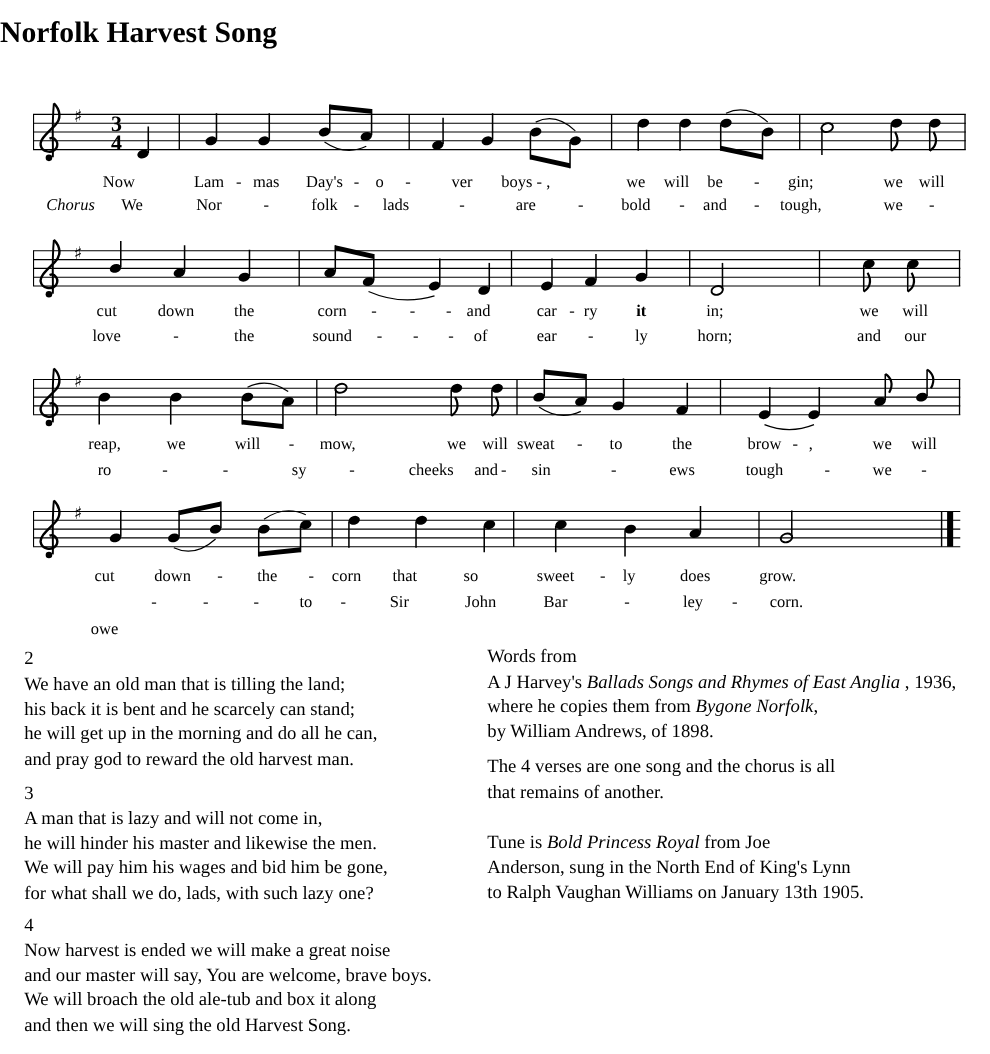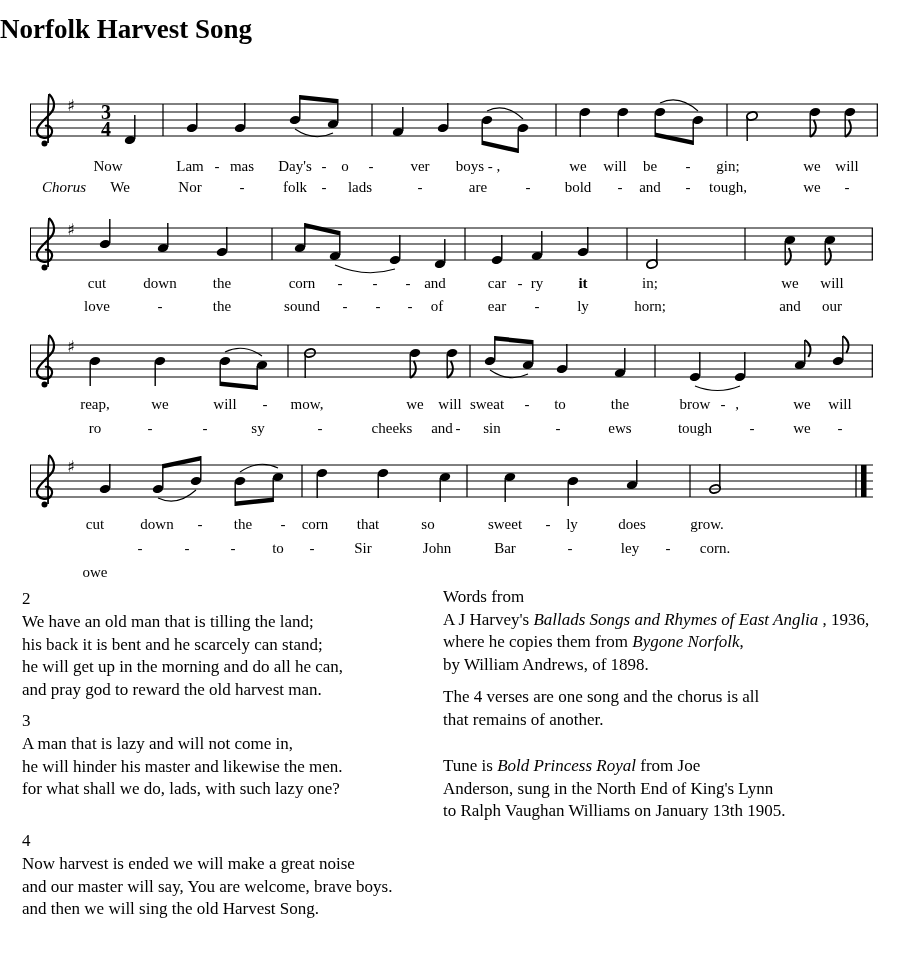--- a/index.html
+++ b/index.html
@@ -308,21 +308,21 @@
     <span class="syl" style="left: 560px; top: 312px;">to</span>
     <span class="syl" style="left: 620px; top: 312px;">the</span>
     <span class="syl" style="left: 695px; top: 312px;">brow</span>
     <span class="syl" style="left: 723px; top: 312px;">-</span>
     <span class="syl" style="left: 737px; top: 312px;">,</span>
     <span class="syl" style="left: 802px; top: 312px;">we</span>
     <span class="syl" style="left: 840px; top: 312px;">will</span>
     <span class="syl" style="left: 95px; top: 336px;">ro</span>
     <span class="syl" style="left: 150px; top: 336px;">-</span>
     <span class="syl" style="left: 205px; top: 336px;">-</span>
-    <span class="syl" style="left: 258px; top: 336px;">sy</span>
+    <span class="syl" style="left: 272px; top: 336px;">sy</span>
     <span class="syl" style="left: 320px; top: 336px;">-</span>
     <span class="syl" style="left: 392px; top: 336px;">cheeks</span>
     <span class="syl" style="left: 442px; top: 336px;">and</span>
     <span class="syl" style="left: 458px; top: 336px;">-</span>
     <span class="syl" style="left: 492px; top: 336px;">sin</span>
     <span class="syl" style="left: 558px; top: 336px;">-</span>
     <span class="syl" style="left: 620px; top: 336px;">ews</span>
     <span class="syl" style="left: 695px; top: 336px;">tough</span>
     <span class="syl" style="left: 752px; top: 336px;">-</span>
     <span class="syl" style="left: 802px; top: 336px;">we</span>
@@ -359,26 +359,28 @@
       <div>2</div>
       <div>We have an old man that is tilling the land;</div>
       <div>his back it is bent and he scarcely can stand;</div>
       <div>he will get up in the morning and do all he can,</div>
       <div>and pray god to reward the old harvest man.</div>
     </div>
     <div class="verse" style="top: 710px;">
       <div>3</div>
       <div>A man that is lazy and will not come in,</div>
       <div>he will hinder his master and likewise the men.</div>
+      <div>We will pay him his wages and bid him be gone,</div>
       <div>for what shall we do, lads, with such lazy one?</div>
     </div>
     <div class="verse" style="top: 830px;">
       <div>4</div>
       <div>Now harvest is ended we will make a great noise</div>
       <div>and our master will say, You are welcome, brave boys.</div>
+      <div>We will broach the old ale-tub and box it along</div>
       <div>and then we will sing the old Harvest Song.</div>
     </div>
   </div>
 <div id="notescol">
     <div class="snote" style="top: 586px;">
       <div><span>Words from</span></div>
       <div><span>A J Harvey's </span><span class="i">Ballads Songs and Rhymes of East Anglia</span><span> , 1936,</span></div>
       <div><span>where he copies them from </span><span class="i">Bygone Norfolk</span><span>,</span></div>
       <div><span>by William Andrews, of 1898.</span></div>
     </div>

